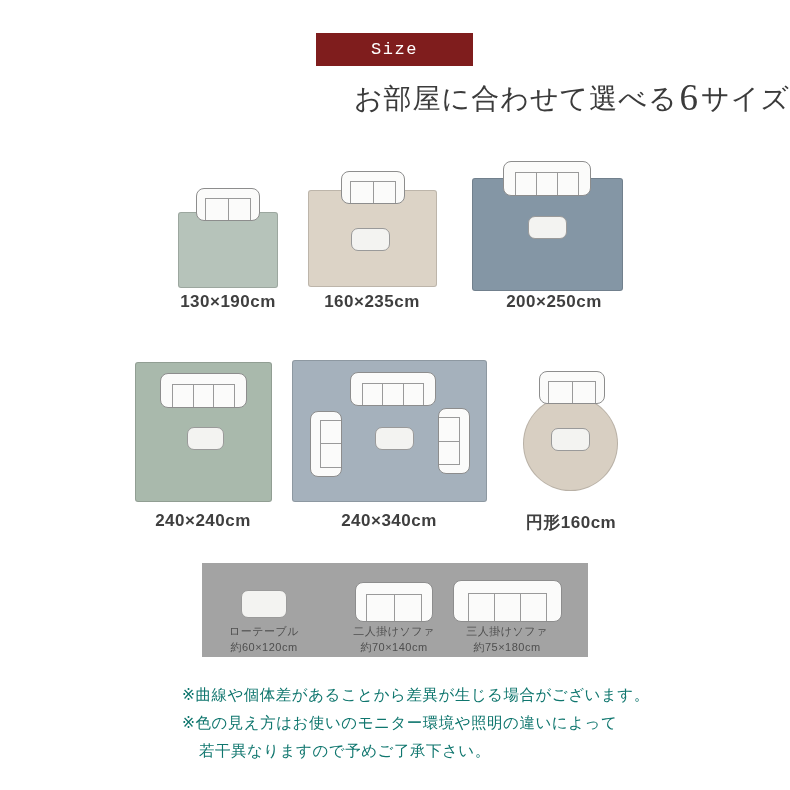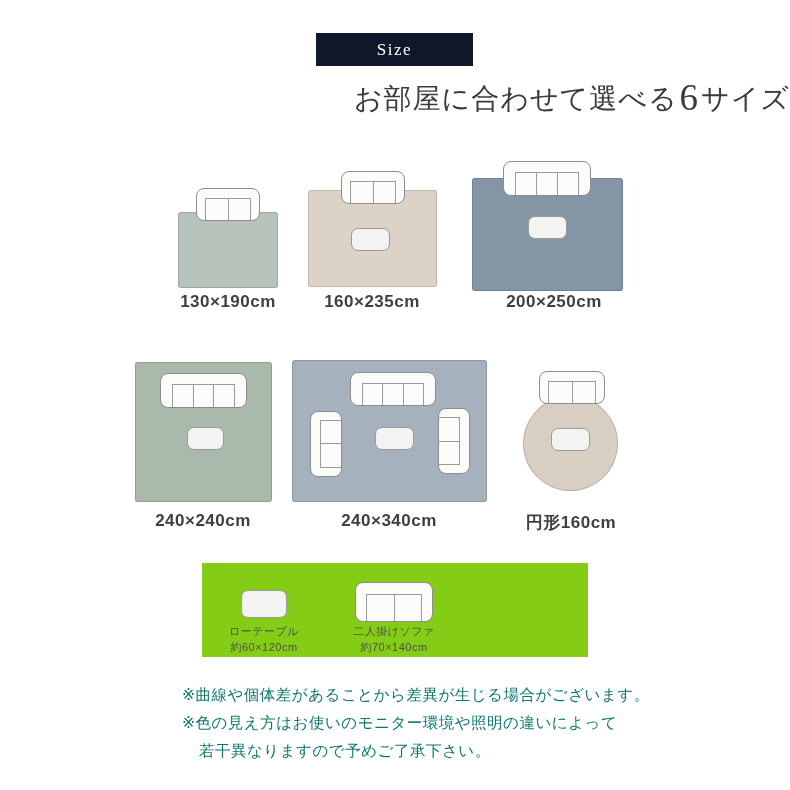--- a/index.html
+++ b/index.html
@@ -65,21 +65,21 @@
     color:#0f766e; font-size:15.5px; line-height:28px; letter-spacing:0.5px;
     white-space:nowrap;
   }
   .note-line.indent { padding-left:17px; }
 </style>
 </head>
 <body>
 
 <div id="canvas">
 
-  <div class="size-badge" style="background: #0f172a;">Size</div>
+  <div class="size-badge" style="background: #7f1d1d; font-family: Liberation Mono, monospace;">Size</div>
 
   <div class="page-title">
     <span>お部屋に合わせて選べる</span><span class="count">6</span><span>サイズ</span>
   </div>
 
   <div>
     <div class="rug" style="left: 178px; top: 212px; width: 100px; height: 76px; background: rgb(182, 195, 186);"></div>
     <div class="sofa" style="left:196px; top:188px; width:64px; height:33px;">
       <div class="seat">
           <div class="cushion"></div>
@@ -157,39 +157,50 @@
     <div class="sofa" style="left:539px; top:371px; width:66px; height:33px;">
       <div class="seat">
           <div class="cushion"></div>
           <div class="cushion"></div>
         </div>
     </div>
     <div class="low-table" style="left:551px; top:428px; width:39px; height:23px;"></div>
     <div class="rug-label" style="left:501px; top:511px;">円形160cm</div>
   </div>
 
-  <div class="legend-strip" style="background: #84cc16;">
+  <div class="legend-strip" style="background: #a3a3a3;">
 
     <div class="legend-item" style="left:0px;">
       <div class="low-table" style="left:39px; top:27px; width:46px; height:28px;"></div>
       <div class="legend-name">ローテーブル</div>
       <div class="legend-size">約60×120cm</div>
     </div>
 
     <div class="legend-item" style="left:130px;">
       <div class="sofa" style="left:23px; top:19px; width:78px; height:40px;">
         <div class="seat">
             <div class="cushion"></div>
             <div class="cushion"></div>
           </div>
       </div>
       <div class="legend-name">二人掛けソファ</div>
       <div class="legend-size">約70×140cm</div>
     </div>
 
+    <div class="legend-item" style="left:243px;">
+      <div class="sofa" style="left:8px; top:17px; width:109px; height:42px;">
+        <div class="seat">
+            <div class="cushion"></div>
+            <div class="cushion"></div>
+            <div class="cushion"></div>
+          </div>
+      </div>
+      <div class="legend-name">三人掛けソファ</div>
+      <div class="legend-size">約75×180cm</div>
+    </div>
   </div>
 
   <div class="notes">
     <div>
       <div class="note-line">※曲線や個体差があることから差異が生じる場合がございます。</div>
     </div>
     <div>
       <div class="note-line">※色の見え方はお使いのモニター環境や照明の違いによって</div>
       <div class="note-line indent">若干異なりますので予めご了承下さい。</div>
     </div>

